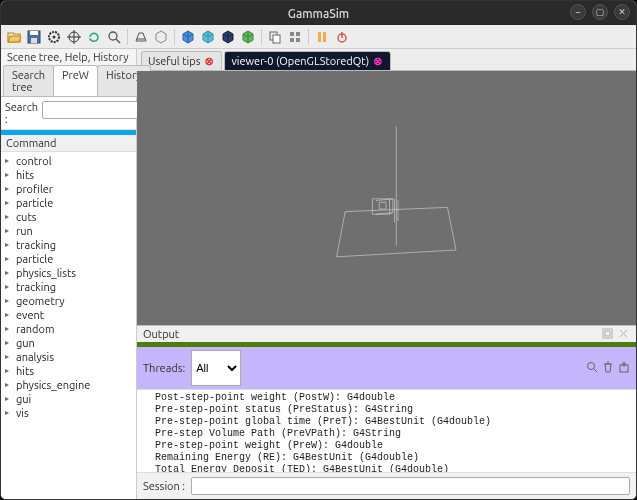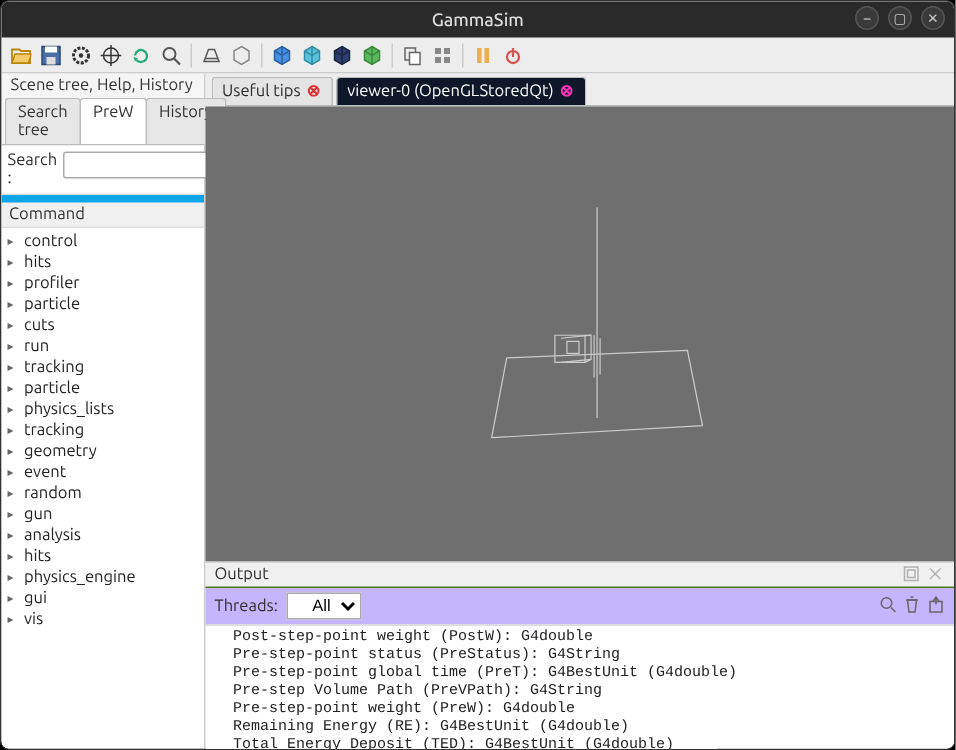--- a/index.html
+++ b/index.html
@@ -201,39 +201,38 @@
   background: #f0f0f0;
   display: flex;
   flex-direction: column;
 }
 .output-header {
   display: flex;
   align-items: center;
   justify-content: space-between;
   padding: 2px 6px;
   font-size: 11px;
-  border-bottom: 1px solid #4d7c0f;
+  border-bottom: 5px solid #4d7c0f;
 }
 .oh-icons { display:flex; gap:4px; }
 .oh-icon { width:12px;height:12px; opacity:.6; }
 .threads-row {
   display: flex;
   align-items: center;
   padding: 3px 6px;
   gap: 6px;
   border-bottom: 1px solid #ddd;
   background: #c4b5fd;
 }
 .threads-row select {
-  height: 18px;
+  height: 36px;
   border: 1px solid #aaa;
   font-size: 11px;
   min-width: 50px;
   background:#fff;
-  padding-left:12px;
 }
 .thread-icons { margin-left:auto; display:flex; gap:4px; }
 .output-text {
   height: 82px;
   background: #fff;
   font-family: "Courier New", monospace;
   font-size: 10px;
   line-height: 12px;
   white-space: pre;
   overflow: auto;
@@ -541,17 +540,21 @@
         <div class="output-text">  Post-step-point weight (PostW): G4double
   Pre-step-point status (PreStatus): G4String
   Pre-step-point global time (PreT): G4BestUnit (G4double)
   Pre-step Volume Path (PreVPath): G4String
   Pre-step-point weight (PreW): G4double
   Remaining Energy (RE): G4BestUnit (G4double)
   Total Energy Deposit (TED): G4BestUnit (G4double)
 WARNING: Trajectory storing has been requested.  This action may be
   reversed with "/tracking/storeTrajectory 0".
 Changing export format to "jpg"</div>
+        <div class="session-row">
+          <span>Session :</span>
+          <input type="text" value="" style="">
+        </div>
       </div>
     </div>
 
   </div>
 </div>
 
 </body></html>

